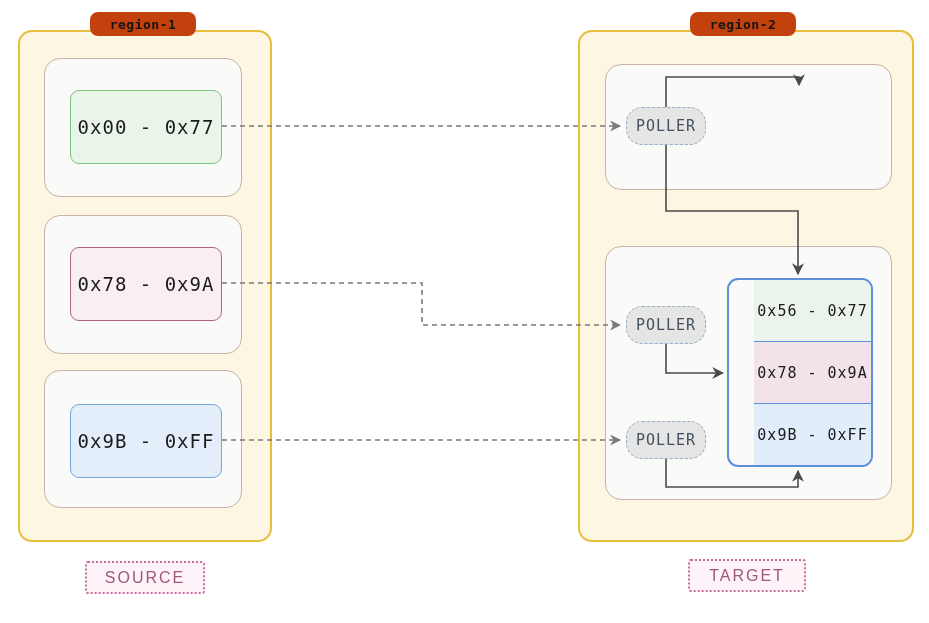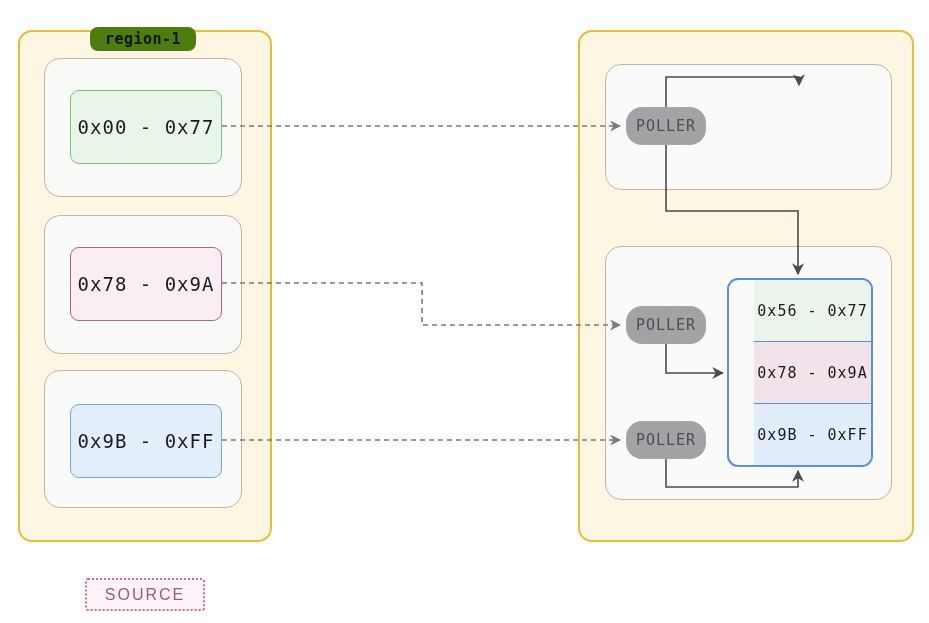--- a/index.html
+++ b/index.html
@@ -4,38 +4,38 @@
 <style>
   html,body{margin:0;padding:0;background:#ffffff;}
   .canvas{
     position:relative;width:929px;height:623px;background:#ffffff;
     font-family:"DejaVu Sans Mono",monospace;overflow:hidden;
   }
   .region{
     position:absolute;background:#fdf6e3;border:2px solid #e7bd3a;border-radius:14px;
   }
   .region-pill{
-    position:absolute;background:#4d7c0f;border-radius:8px;z-index:3;
+    position:absolute;background:#c2410c;border-radius:8px;z-index:3;
     display:flex;align-items:center;justify-content:center;
-    font-weight:bold;font-size:15px;color:#141414;letter-spacing:0.5px;margin-top:15px;
+    font-weight:bold;font-size:13px;color:#141414;letter-spacing:0.5px;
   }
   .group{
     position:absolute;background:#fafaf9;border:1.5px solid #c9b2a6;border-radius:16px;z-index:1;
   }
   .block{
     position:absolute;border-radius:9px;z-index:2;
     display:flex;align-items:center;justify-content:center;
     font-size:19px;color:#1b1b1b;letter-spacing:1px;
   }
   .block.green{background:#eaf5ea;border:1.5px solid #7cc47c;}
   .block.pink{background:#f9eef4;border:1.5px solid #b06287;}
   .block.blue{background:#e4eefb;border:1.5px solid #74a7e0;}
   .poller{
     position:absolute;width:80px;height:38px;box-sizing:border-box;z-index:2;
-    background:#a3a3a3;border:1.6px dashed #93aec7;border-radius:16px;
+    background:#e5e5e5;border:1.6px dashed #93aec7;border-radius:16px;
     display:flex;align-items:center;justify-content:center;
     font-size:15px;color:#44505c;letter-spacing:1px;
   }
   .stack{
     position:absolute;left:727px;top:278px;width:146px;height:189px;z-index:2;
     border:2px solid #5d8fdd;border-radius:11px;overflow:hidden;
     display:flex;flex-direction:column;box-sizing:border-box;padding-left:25px;
   }
   .stack .cell{
     flex:1;display:flex;align-items:center;justify-content:center;
@@ -61,38 +61,40 @@
   <div class="region-pill" style="left:90px;top:12px;width:106px;height:24px;">region-1</div>
 
   <div class="group" style="left:44px;top:58px;width:196px;height:137px;"></div>
   <div class="group" style="left:44px;top:215px;width:196px;height:137px;"></div>
   <div class="group" style="left:44px;top:370px;width:196px;height:136px;"></div>
 
   <div class="block green" style="left:70px;top:90px;width:150px;height:72px;">0x00 - 0x77</div>
   <div class="block pink" style="left:70px;top:247px;width:150px;height:72px;">0x78 - 0x9A</div>
   <div class="block blue" style="left:70px;top:404px;width:150px;height:72px;">0x9B - 0xFF</div>
 
-  <div class="tag" style="left:85px;top:578px;width:120px;height:33px;">SOURCE</div>
+  <div class="tag" style="left:85px;top:561px;width:120px;height:33px;">SOURCE</div>
 
   <div class="region" style="left:578px;top:30px;width:332px;height:508px;"></div>
+  <div class="region-pill" style="left:690px;top:12px;width:106px;height:24px;">region-2</div>
 
   <div class="group" style="left:605px;top:64px;width:285px;height:124px;"></div>
   <div class="group" style="left:605px;top:246px;width:285px;height:252px;"></div>
 
   <div class="poller" style="left:626px;top:107px;">POLLER</div>
   <div class="poller" style="left:626px;top:306px;">POLLER</div>
   <div class="poller" style="left:626px;top:421px;">POLLER</div>
 
 
   <div class="stack">
     <div class="cell c-green">0x56 - 0x77</div>
     <div class="cell c-pink">0x78 - 0x9A</div>
     <div class="cell c-blue">0x9B - 0xFF</div>
   </div>
 
+  <div class="tag" style="left:688px;top:559px;width:118px;height:33px;">TARGET</div>
 
   <svg class="wires" width="929" height="623" viewBox="0 0 929 623">
     <defs>
       <marker id="arrDash" viewBox="0 0 10 10" refX="9" refY="5" markerUnits="userSpaceOnUse" markerWidth="11" markerHeight="11" orient="auto">
         <path d="M0,0 L10,5 L0,10 L3,5 Z" fill="#7a7a7a"></path>
       </marker>
       <marker id="arrSolid" viewBox="0 0 10 10" refX="9" refY="5" markerUnits="userSpaceOnUse" markerWidth="12" markerHeight="12" orient="auto">
         <path d="M0,0 L10,5 L0,10 L3,5 Z" fill="#4b4b4b"></path>
       </marker>
     </defs>

